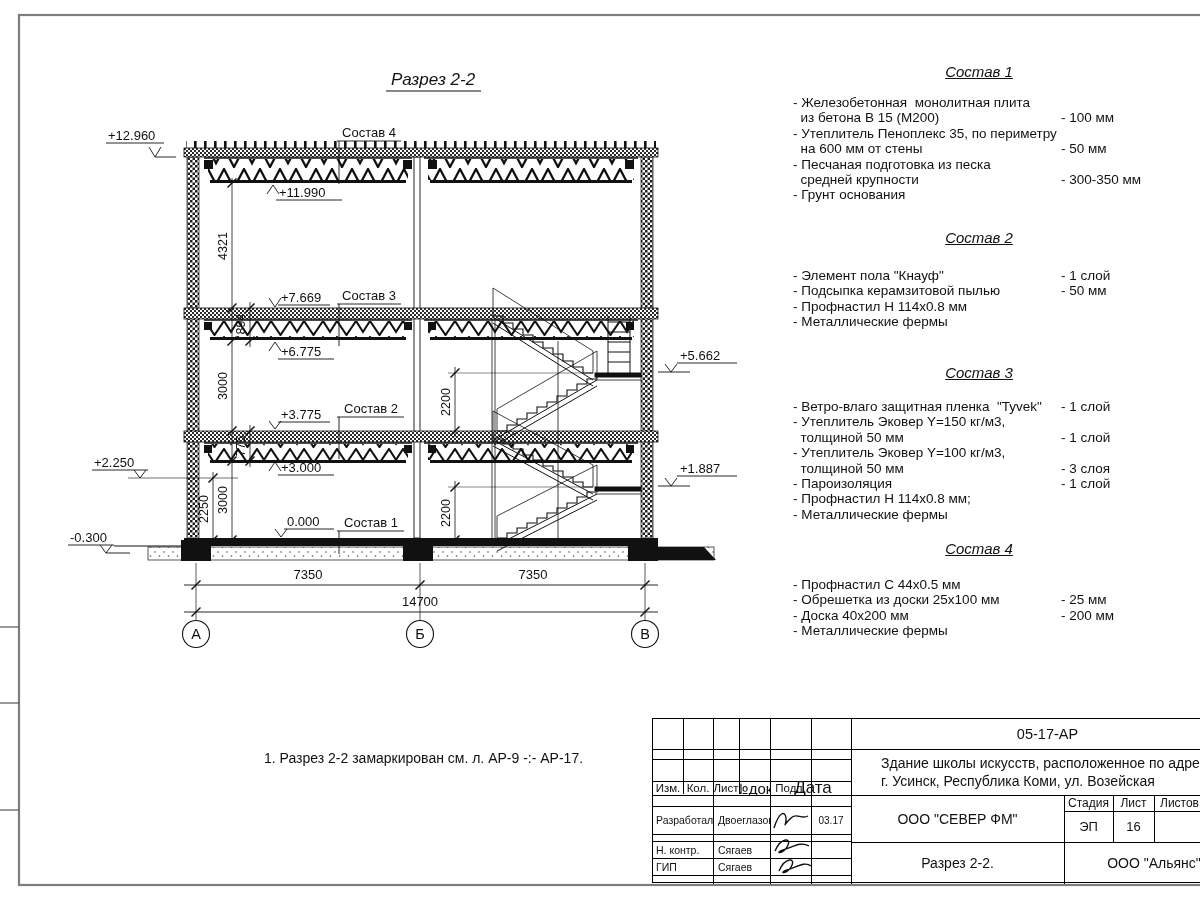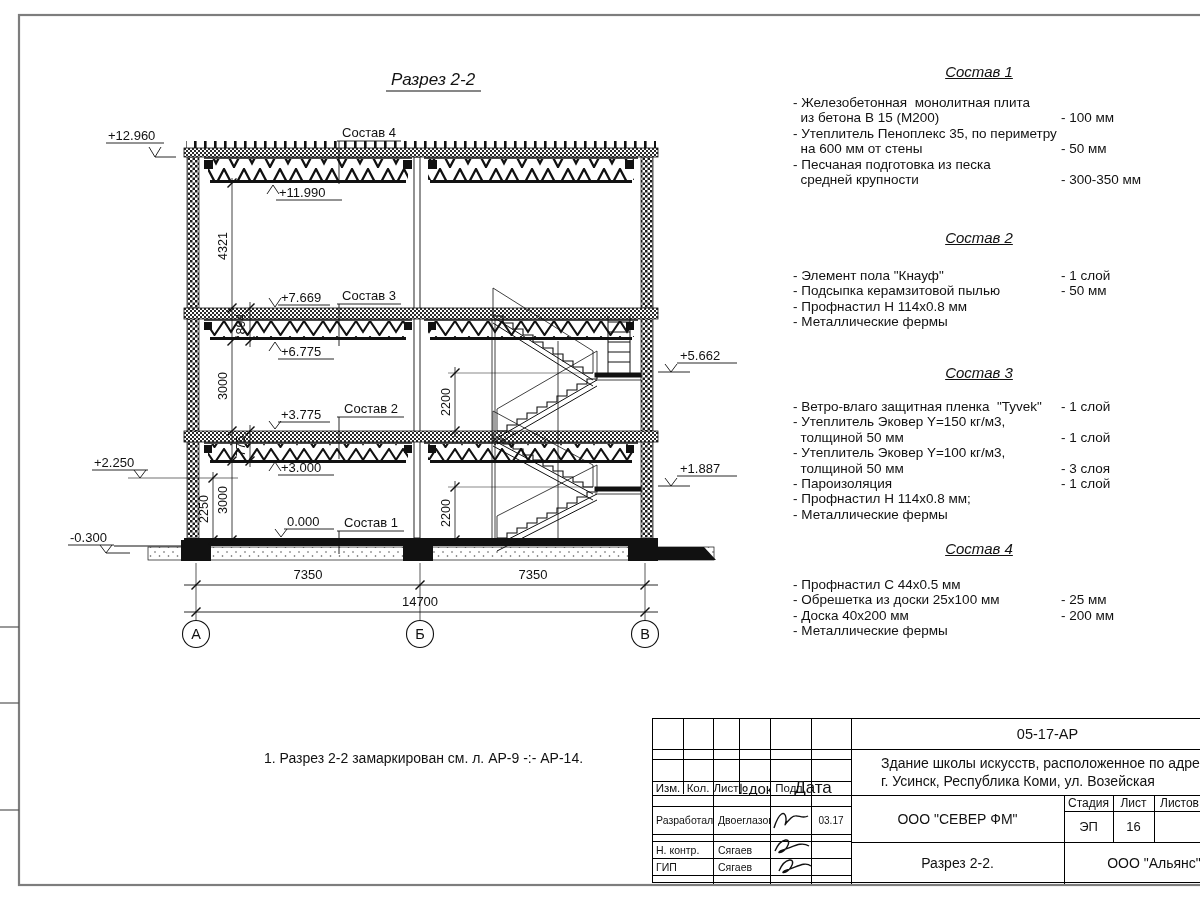--- a/index.html
+++ b/index.html
@@ -311,20 +311,21 @@
 
 <div class="sostav" style="top:62px">
   <div class="ttl">Состав 1</div>
   <div class="rows" style="margin-top:14px">
     <div class="row"><span class="t">- Железобетонная  монолитная плита</span><span class="v"></span></div>
     <div class="row"><span class="t">  из бетона В 15 (М200)</span><span class="v">- 100 мм</span></div>
     <div class="row"><span class="t">- Утеплитель Пеноплекс 35, по периметру</span><span class="v"></span></div>
     <div class="row"><span class="t">  на 600 мм от стены</span><span class="v">- 50 мм</span></div>
     <div class="row"><span class="t">- Песчаная подготовка из песка</span><span class="v"></span></div>
     <div class="row"><span class="t">  средней крупности</span><span class="v">- 300-350 мм</span></div>
+    <div class="row"><span class="t">- Грунт основания</span><span class="v"></span></div>
   </div>
 </div>
 
 <div class="sostav" style="top:228px">
   <div class="ttl">Состав 2</div>
   <div class="rows" style="margin-top:21px">
     <div class="row"><span class="t">- Элемент пола "Кнауф"</span><span class="v">- 1 слой</span></div>
     <div class="row"><span class="t">- Подсыпка керамзитовой пылью</span><span class="v">- 50 мм</span></div>
     <div class="row"><span class="t">- Профнастил Н 114х0.8 мм</span><span class="v"></span></div>
     <div class="row"><span class="t">- Металлические фермы</span><span class="v"></span></div>
@@ -348,21 +349,21 @@
 <div class="sostav" style="top:539px">
   <div class="ttl">Состав 4</div>
   <div class="rows" style="margin-top:19px">
     <div class="row"><span class="t">- Профнастил С 44х0.5 мм</span><span class="v"></span></div>
     <div class="row"><span class="t">- Обрешетка из доски 25х100 мм</span><span class="v">- 25 мм</span></div>
     <div class="row"><span class="t">- Доска 40х200 мм</span><span class="v">- 200 мм</span></div>
     <div class="row"><span class="t">- Металлические фермы</span><span class="v"></span></div>
   </div>
 </div>
 
-<div class="note">1. Разрез 2-2 замаркирован см. л. АР-9 -:- АР-14.</div>
+<div class="note">1. Разрез 2-2 замаркирован см. л. АР-9 -:- АР-17.</div>
 
 <div class="stamp">
 
   <div class="vl" style="left:30px;top:0;height:75px"></div>
   <div class="vl" style="left:60px;top:0;height:165px"></div>
   <div class="vl" style="left:86px;top:0;height:75px"></div>
   <div class="vl" style="left:117px;top:0;height:165px"></div>
   <div class="vl" style="left:158px;top:0;height:165px"></div>
   <div class="vl" style="left:198px;top:0;height:165px"></div>
   <div class="vl" style="left:411px;top:77px;height:88px"></div>

